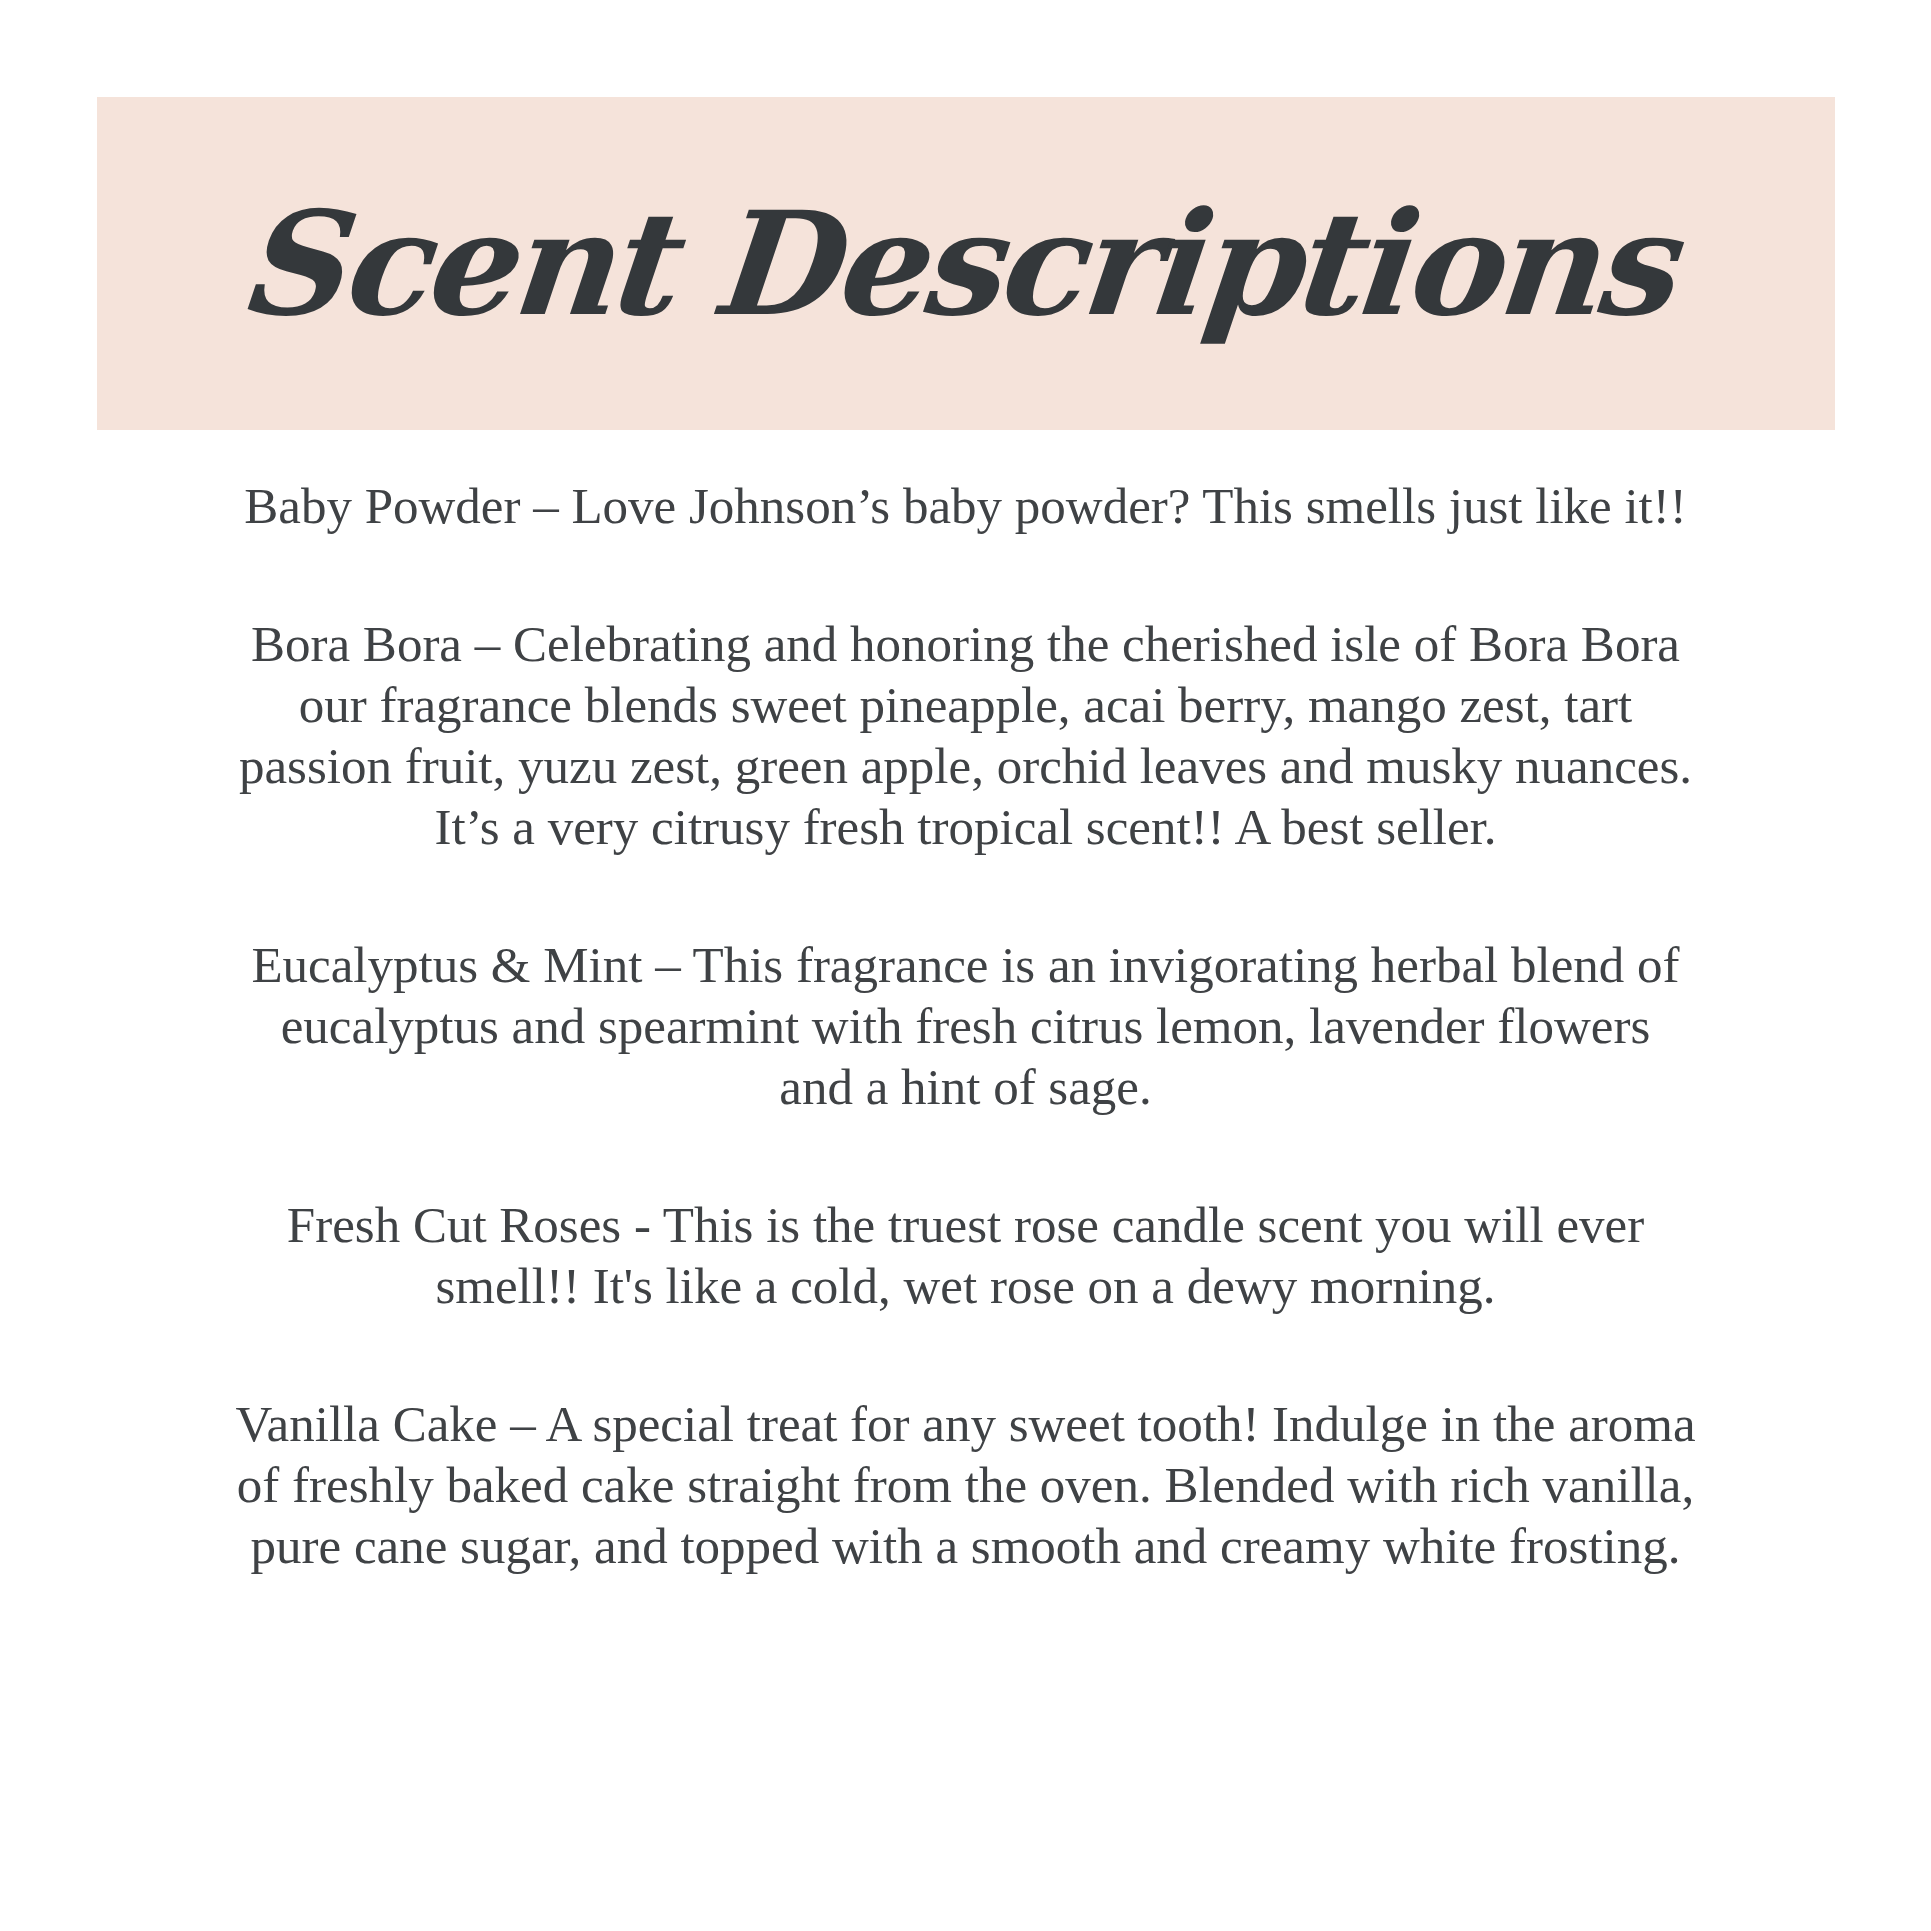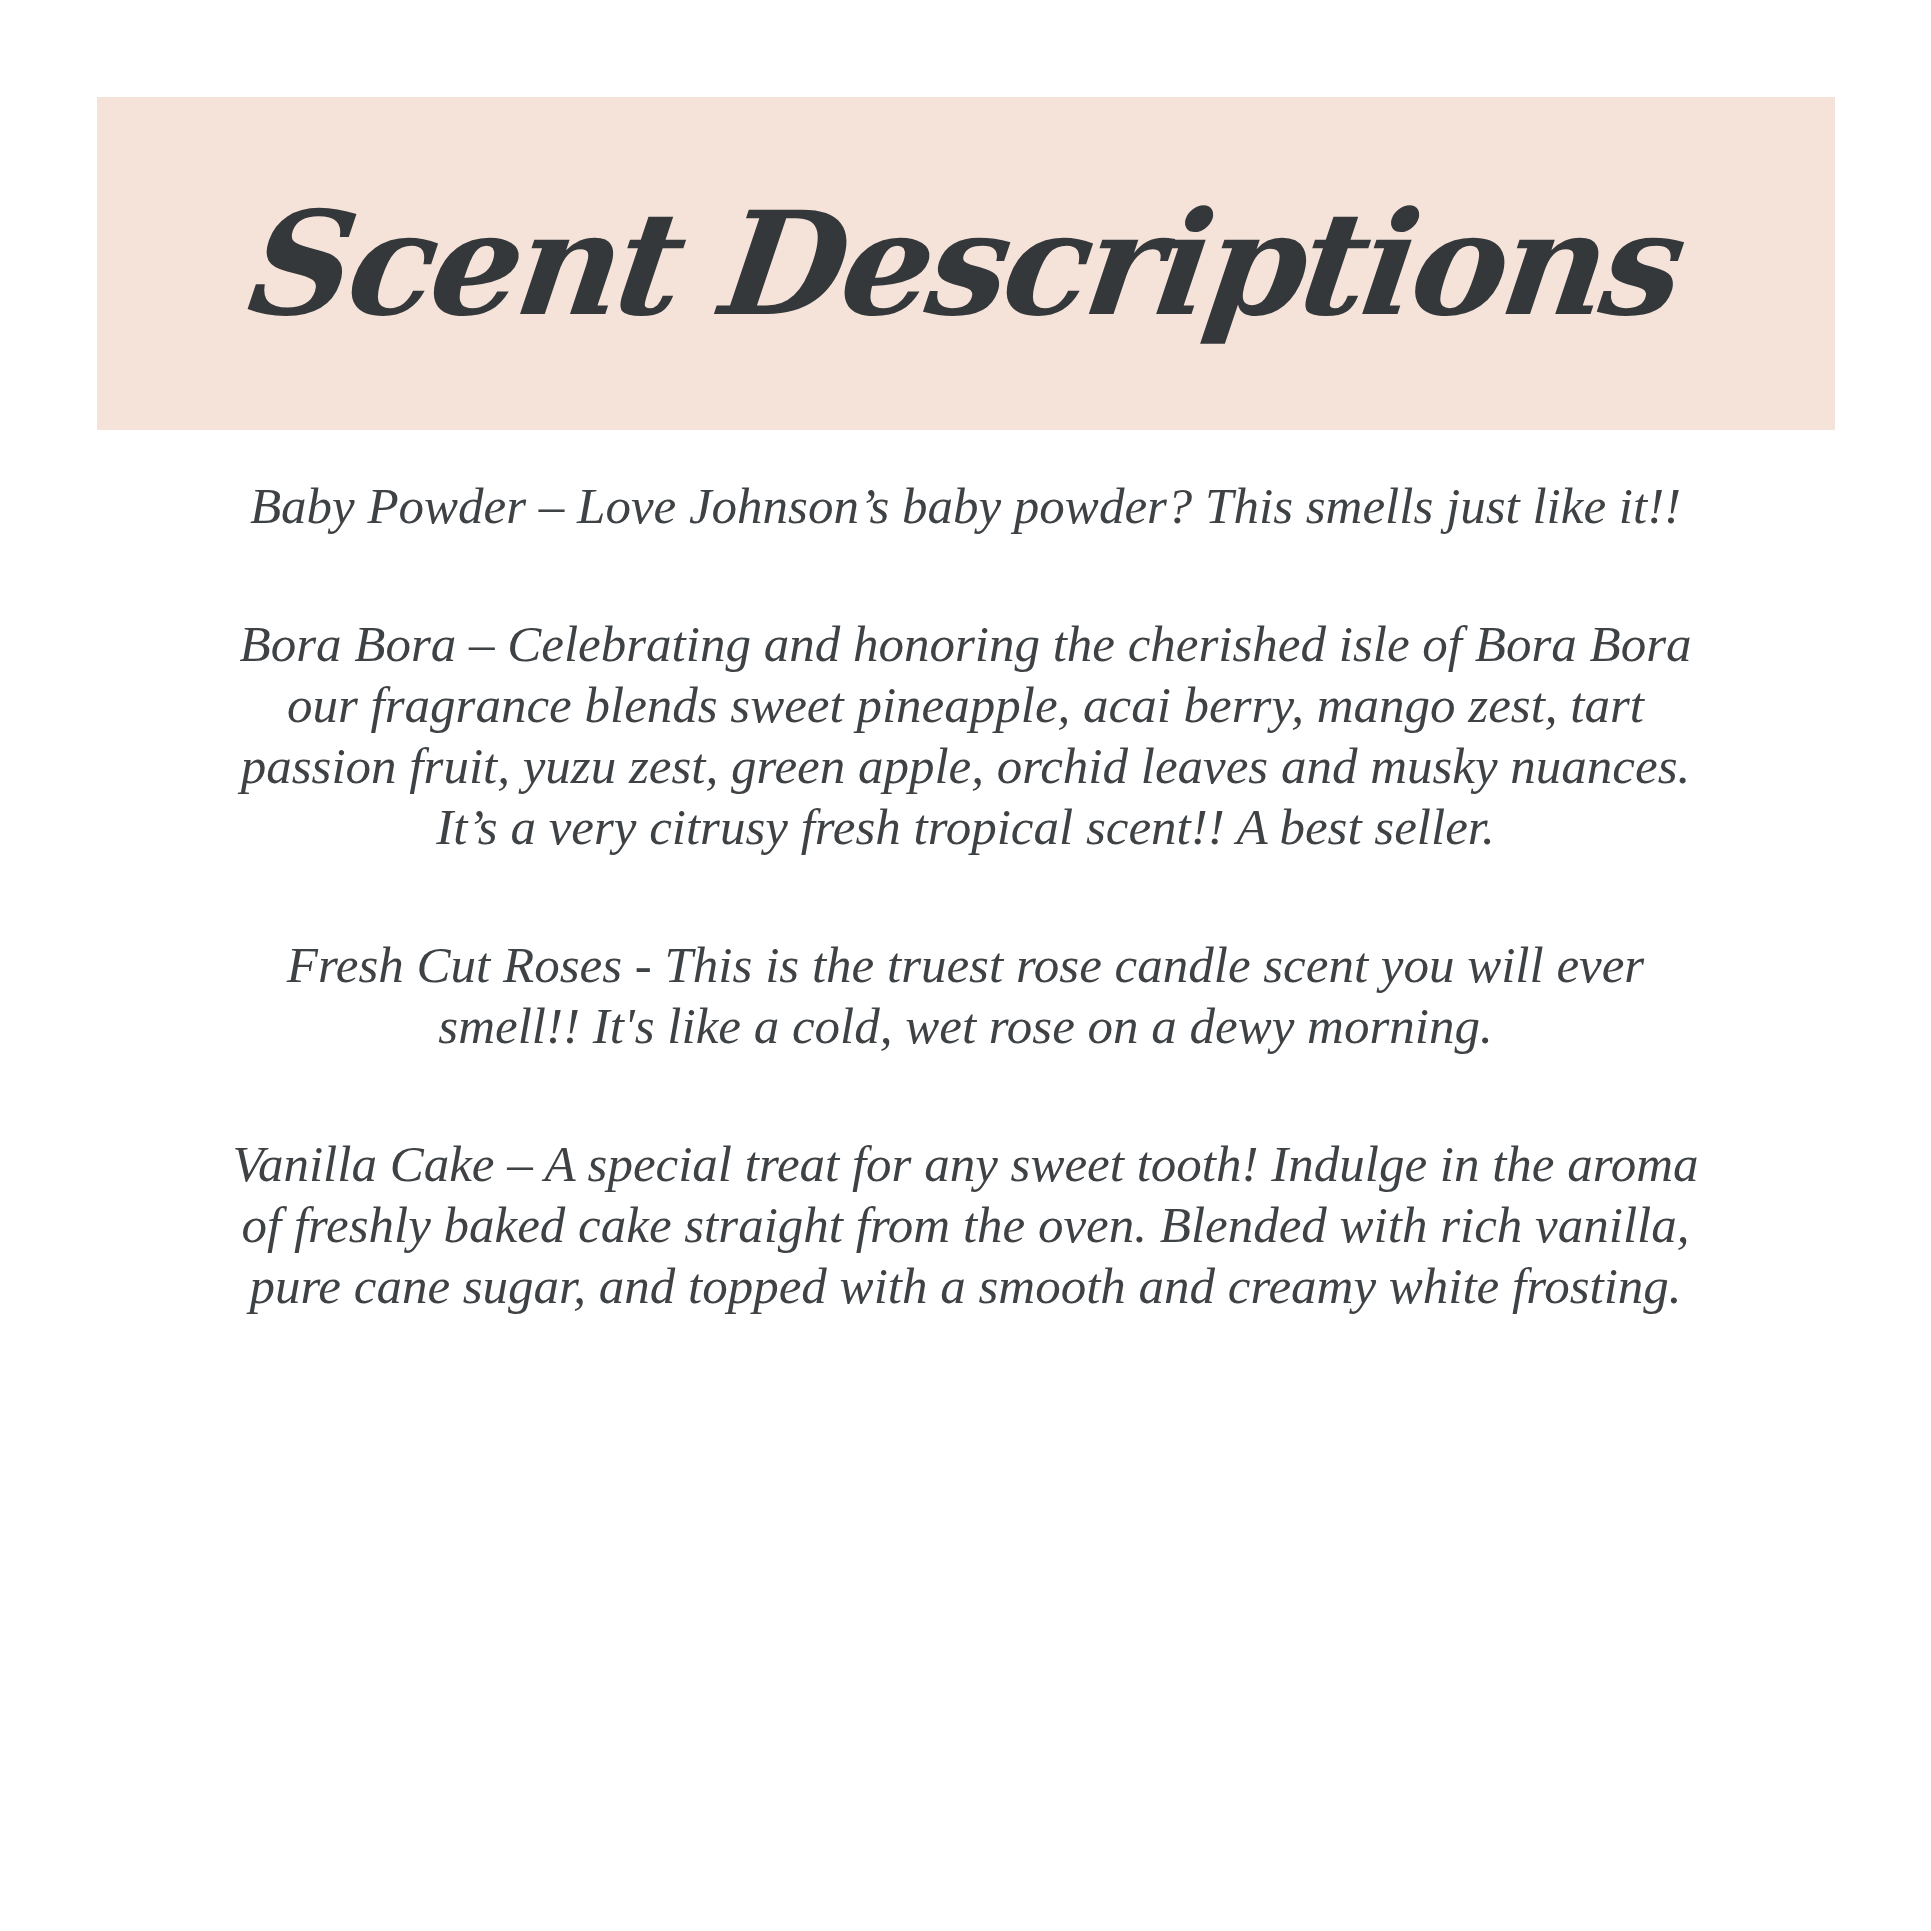--- a/index.html
+++ b/index.html
@@ -37,21 +37,20 @@
     white-space: nowrap;
   }
   .content {
     position: absolute;
     left: 0;
     top: 430px;
     width: 1931px;
     box-sizing: border-box;
     padding: 46px 43px 0 43px;
     text-align: center;
-    font-style: italic;
   }
   .scent {
     margin: 0 0 77px 0;
     font-size: 51px;
     line-height: 61px;
     color: var(--body-text-color, #3F4245);
     white-space: pre-line;
   }
   .scent:last-child {
     margin-bottom: 4px;
@@ -65,20 +64,23 @@
   <header class="banner">
     <h1 class="title">Scent Descriptions</h1>
   </header>
 
   <main class="content">
     <p class="scent">Baby Powder – Love Johnson’s baby powder? This smells just like it!!</p>
     <p class="scent">Bora Bora – Celebrating and honoring the cherished isle of Bora Bora
 our fragrance blends sweet pineapple, acai berry, mango zest, tart
 passion fruit, yuzu zest, green apple, orchid leaves and musky nuances.
 It’s a very citrusy fresh tropical scent!! A best seller.</p>
+    <p class="scent">Eucalyptus &amp; Mint – This fragrance is an invigorating herbal blend of
+eucalyptus and spearmint with fresh citrus lemon, lavender flowers
+and a hint of sage.</p>
     <p class="scent">Fresh Cut Roses - This is the truest rose candle scent you will ever
 smell!! It's like a cold, wet rose on a dewy morning.</p>
     <p class="scent">Vanilla Cake – A special treat for any sweet tooth! Indulge in the aroma
 of freshly baked cake straight from the oven. Blended with rich vanilla,
 pure cane sugar, and topped with a smooth and creamy white frosting.</p>
   </main>
 
 </div>
 
 

